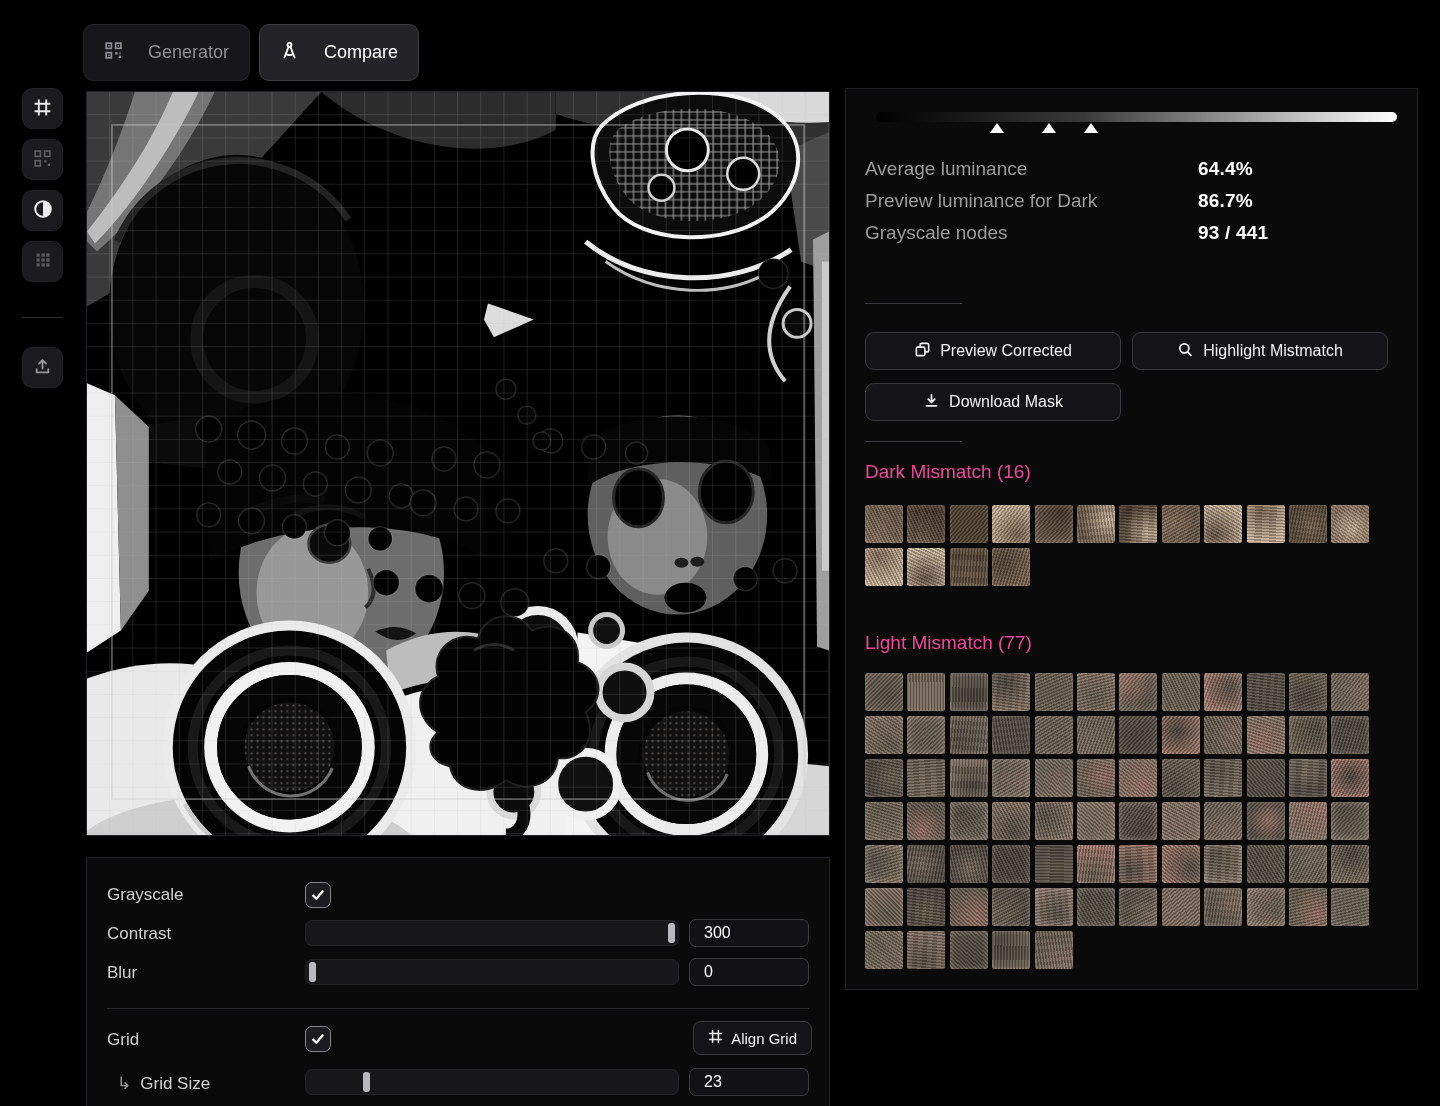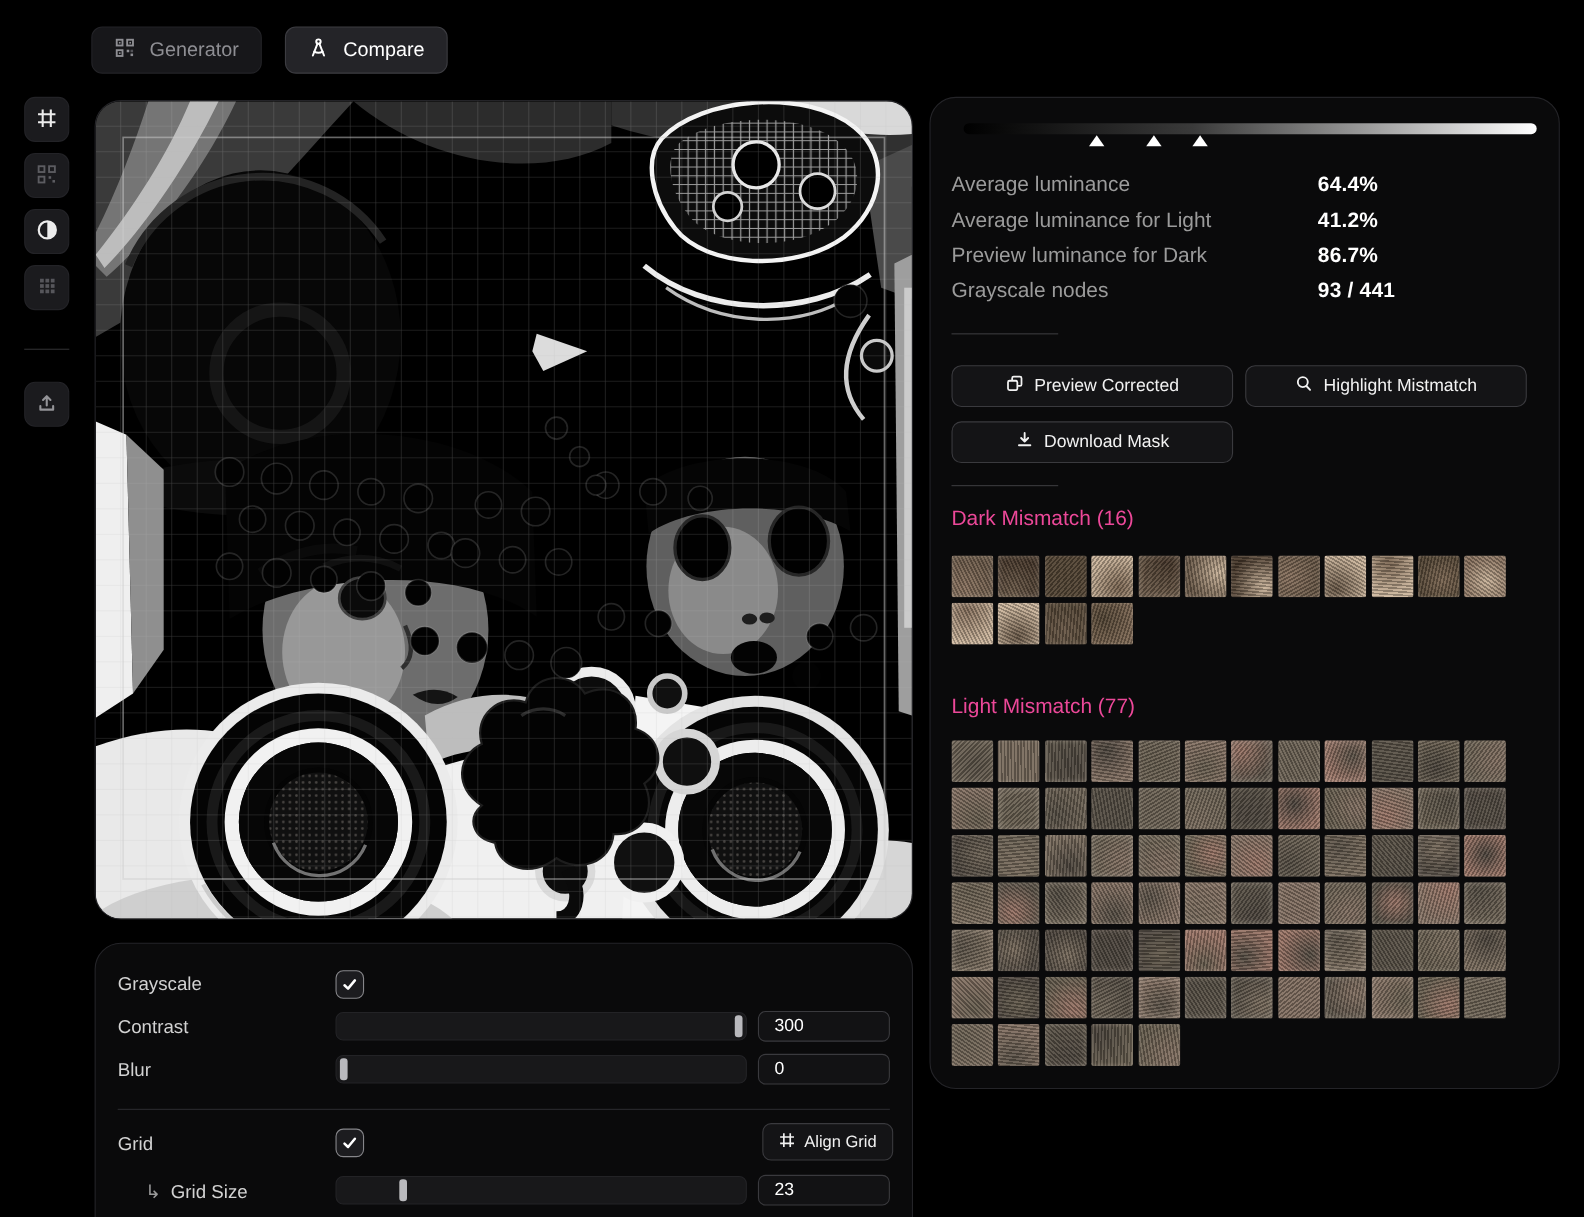--- a/index.html
+++ b/index.html
@@ -1,32 +1,32 @@
 <!DOCTYPE html>
 <html><head>
 <meta charset="utf-8">
 <style>
   * { margin:0; padding:0; box-sizing:border-box; }
   html,body { width:1440px; height:1106px; background:#000; overflow:hidden;
     font-family:"Liberation Sans", sans-serif; color:#f2f2f2; }
 
   
-  .tab { position:absolute; top:24px; height:43px; display:flex; align-items:center;
-    gap:13px; padding:16px 20px; border-radius:10px; font-size:18px; cursor:pointer; border:1px solid transparent; }
+  .tab { position:absolute; top:24px; height:57px; display:flex; align-items:center;
+    gap:25px; padding:16px 20px; border-radius:10px; font-size:18px; cursor:pointer; border:1px solid transparent; }
   #tab-generator { left:83px; background:#17171a; border-color:#232327; color:#8e8e93; }
   #tab-compare   { left:259px; background:#242428; border-color:#3c3c41; color:#fff; }
 
   
   .toolbtn { position:absolute; left:22px; width:41px; height:41px; border-radius:10px;
     background:#1b1b1e; border:1px solid #232327; display:flex; align-items:center;
     justify-content:center; cursor:pointer; }
   #rail-divider { position:absolute; left:22px; top:317px; width:41px; height:1px; background:#2e2e31; }
 
   
-  .panel { position:absolute; background:#0a0a0b; border:1px solid #242428; border-radius:24px; }
+  .panel { position:absolute; background:#0a0a0b; border:1px solid #242428; border-radius:1px; }
   #canvas-panel   { left:86px; top:91px;  width:744px; height:745px; background:#000; overflow:hidden; }
   #controls-panel { left:86px; top:857px; width:744px; height:282px; }
   #inspector-panel{ left:845px; top:88px; width:573px; height:902px; }
   #canvas-panel svg { display:block; width:100%; height:100%; }
 
   
   .lum-bar { position:absolute; left:30px; top:23px; width:521px; height:10px; border-radius:6px;
     background:linear-gradient(90deg,#000 0%,#3a3a3a 40%,#9a9a9a 70%,#fff 100%); }
   .lum-markers { position:absolute; left:30px; top:0; width:521px; height:46px; }
   .lum-marker { position:absolute; top:34px; width:0; height:0; transform:translateX(-7px);
@@ -70,21 +70,21 @@
     display:flex; align-items:center; padding-left:14px; cursor:text; }
   .hdiv { position:absolute; left:20px; right:20px; top:150px; height:1px; background:#2a2a2e; }
   #align-grid-btn { position:absolute; right:17px; top:163px; height:34px; padding:0 14px; border-radius:8px;
     background:#141416; border:1px solid #3a3a3e; color:#f2f2f2; font-size:15px;
     display:flex; align-items:center; gap:8px; cursor:pointer; }
 
   #row-grayscale-label { top:27px; }  #row-grayscale-check { top:24px; }
   #row-contrast-label  { top:66px; }  #row-contrast-slider { top:62px; }  #row-contrast-value { top:61px; }
   #row-blur-label      { top:105px; } #row-blur-slider     { top:101px; } #row-blur-value     { top:100px; }
   #row-grid-label      { top:172px; } #row-grid-check      { top:168px; }
-  #row-gridsize-label  { top:215px; left:30px;margin-left:15px; } #row-gridsize-slider { top:211px; } #row-gridsize-value { top:210px; }
+  #row-gridsize-label  { top:215px; left:30px; } #row-gridsize-slider { top:211px; } #row-gridsize-value { top:210px; }
 
   svg.ic { flex:0 0 auto; }
 </style>
 </head>
 <body>
 
 <header>
   <button class="tab" id="tab-generator">
     <span>
       <svg class="ic" width="19" height="19" viewBox="0 0 18 18" fill="none" stroke="currentColor" stroke-width="1.6">
@@ -391,24 +391,20 @@
   <div class="lum-markers">
       <div class="lum-marker" style="left: 23.2%;"></div>
       <div class="lum-marker" style="left: 33.3%;"></div>
       <div class="lum-marker" style="left: 41.2%;"></div>
     </div>
 
   <div class="stats">
     <div class="stat-row">
       <span class="stat-label">Average luminance</span>
       <span class="stat-value">64.4%</span>
-    </div>
-    <div class="stat-row">
-      <span class="stat-label">Average luminance for Light</span>
-      <span class="stat-value">41.2%</span>
     </div>
     <div class="stat-row">
       <span class="stat-label">Preview luminance for Dark</span>
       <span class="stat-value">86.7%</span>
     </div>
     <div class="stat-row">
       <span class="stat-label">Grayscale nodes</span>
       <span class="stat-value">93 / 441</span>
     </div>
   </div>

